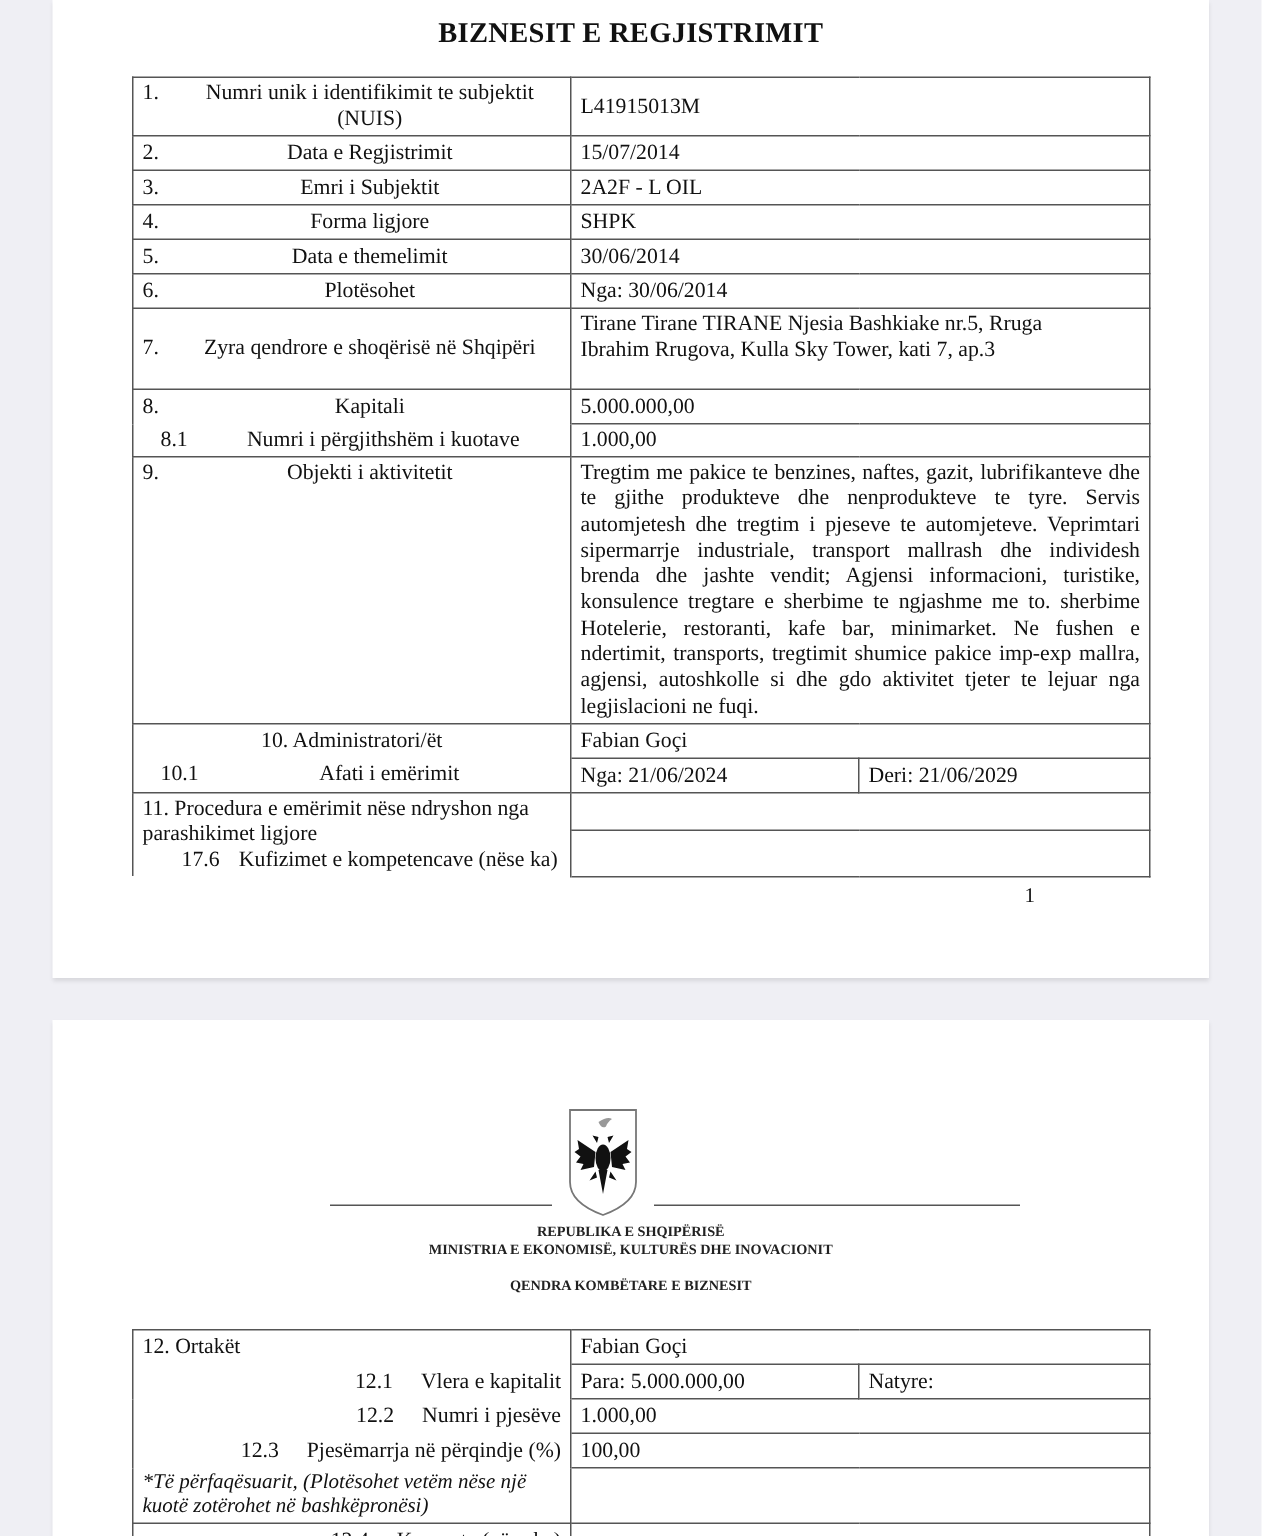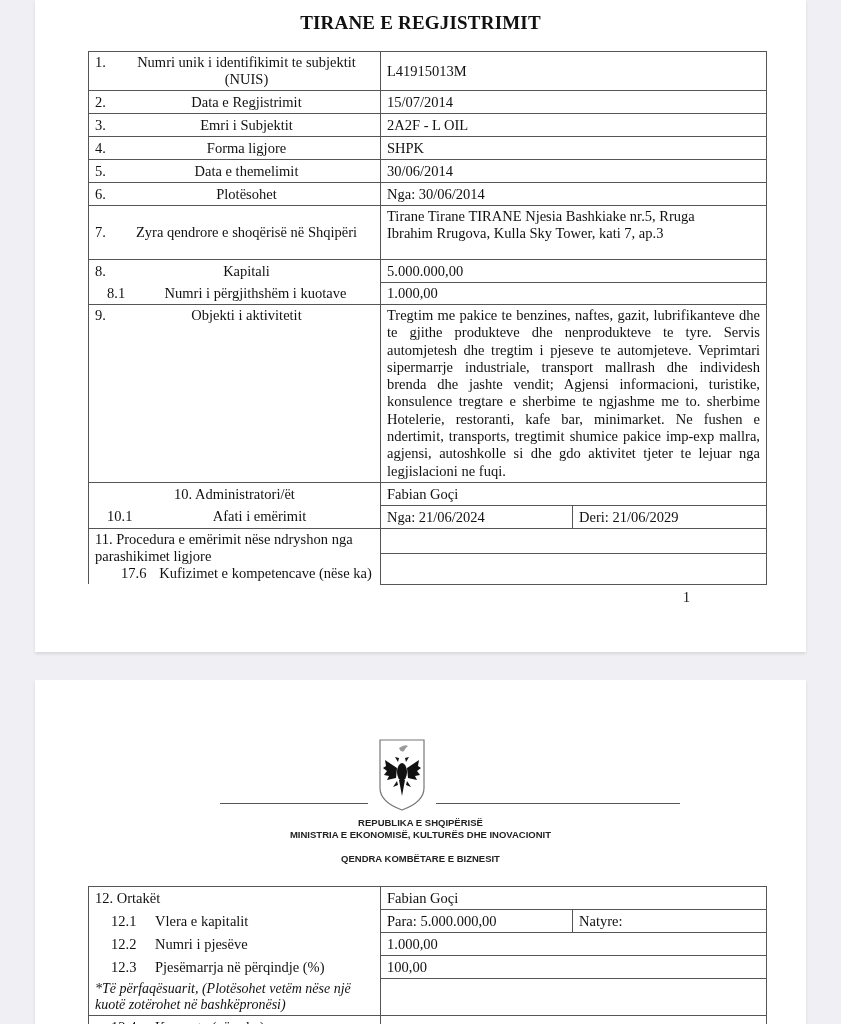--- a/index.html
+++ b/index.html
@@ -39,46 +39,46 @@
   #table1 { top:51px; }
   #table2 { top:206px; }
   col.c-label { width:292px; }
   col.c-val1 { width:192px; }
   col.c-val2 { width:194px; }
 
   .lbl { display:flex; }
   .lbl .num { width:24px; flex:none; }
   .lbl .txt { flex:1;text-align:center; }
   .sub { padding-left:12px; }
-  .subrow { display:flex; }
+  .subrow { display:flex;justify-content:flex-end; }
   .subrow .num { width:44px; flex:none; padding-left:16px; }
   .italic { font-style:italic;margin-left:44px; }
   .justify { text-align:justify; text-align-last:left; }
   .nb-top { border-top:none !important; }
   .nb-bottom { border-bottom:none !important; }
 
   
   .emblem {
     position:absolute; left:342px; top:58px; width:50px; height:74px;
   }
   .hr-left { position:absolute; left:185px; top:123px; width:148px; height:1px; background:#555; }
   .hr-right { position:absolute; left:401px; top:123px; width:244px; height:1px; background:#555; }
   .hdr-line {
     position:absolute; left:0; width:100%; text-align:center;
-    font-family:Liberation Sans, sans-serif; font-weight:bold; font-size:9.5px; color:#222;
+    font-family:Liberation Serif, serif; font-weight:bold; font-size:9.5px; color:#222;
   }
   #hdr1 { top:137px; }
   #hdr2 { top:149px; }
   #hdr3 { top:173px; }
 </style>
 </head>
 <body>
 
 <div class="page" id="page1">
-  <div class="doc-title">TIRANE E REGJISTRIMIT</div>
+  <div class="doc-title">BIZNESIT E REGJISTRIMIT</div>
 
   <table class="reg" id="table1">
     <colgroup>
         <col class="c-label">
         <col class="c-val1">
         <col class="c-val2">
       </colgroup>
 
     <tbody>
         <tr style="height:37px">

